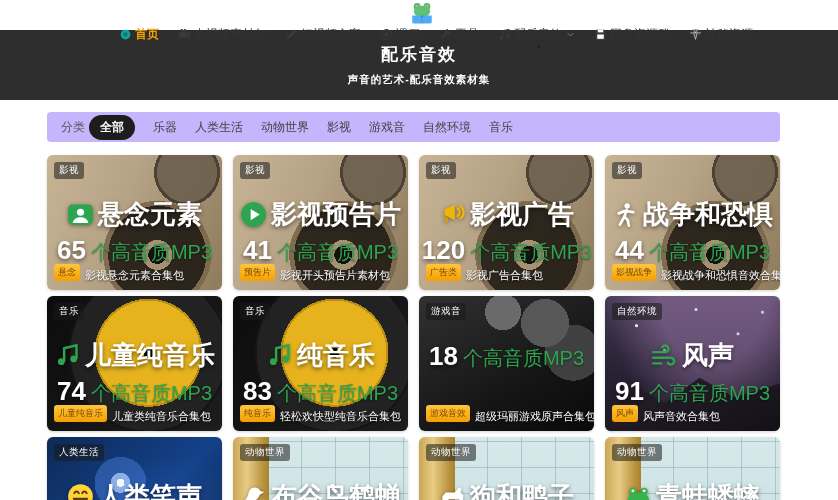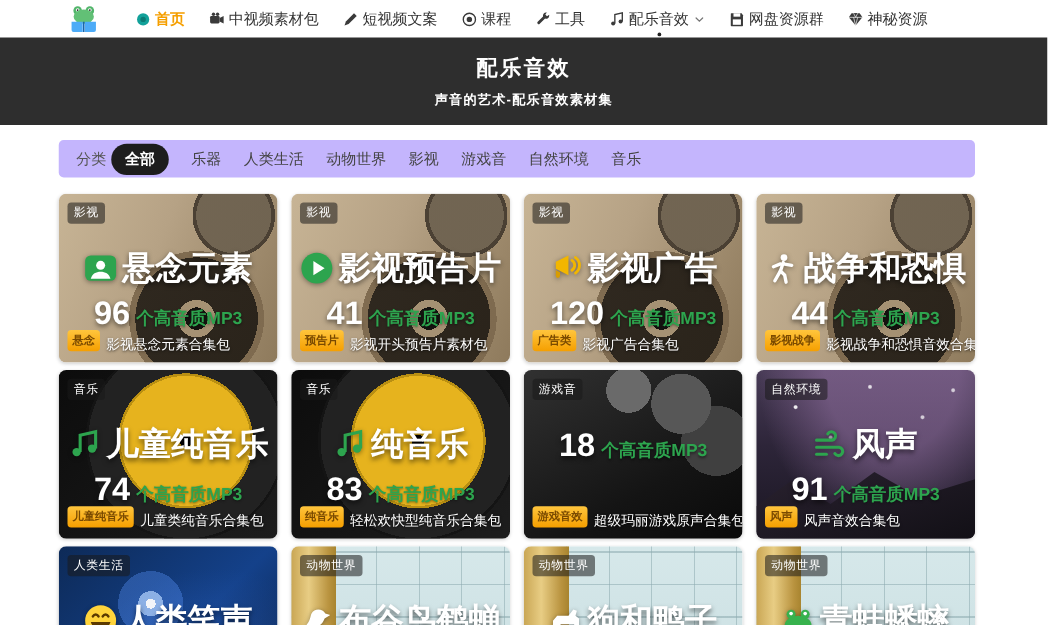--- a/index.html
+++ b/index.html
@@ -1,20 +1,20 @@
 <!DOCTYPE html>
 <html><head>
 <meta charset="utf-8">
 <style>
   * { margin:0; padding:0; box-sizing:border-box; }
   html,body { width:838px; height:500px; overflow:hidden; background:#fff;
     font-family:"Liberation Sans","DejaVu Sans",sans-serif; }
 
   
-  .navbar { height:30px; display:flex; align-items:center; padding:0 20px 0 54px; background:#fff; }
+  .navbar { height:30px; display:flex; align-items:center; padding:0 20px 0 54px; background:#fff;flex-direction:column; }
   .logo { width:26px; height:26px; margin-right:28px; flex:0 0 auto; }
   .nav-items { display:flex; align-items:center; gap:19px; }
   .nav-item { display:flex; align-items:center; gap:3px; font-size:12px; color:#333;
     text-decoration:none; cursor:pointer; position:relative; white-space:nowrap; }
   .nav-item.active .nav-label { color:#f59f00; font-weight:bold; }
   .nav-ic { width:13px; height:13px; display:inline-flex; }
   .nav-ic svg { width:13px; height:13px; }
   .caret { width:9px; height:9px; display:inline-flex; margin-left:1px; }
   .caret svg { width:9px; height:9px; }
   .nav-item .dot { position:absolute; left:50%; bottom:-5px; width:3px; height:3px;
@@ -80,24 +80,24 @@
     font-size:9.5px; padding:2px 5px; border-radius:3px; letter-spacing:.5px; }
   .center { position:absolute; left:0; right:0; top:42px; text-align:center; }
   .trow { display:flex; align-items:center; justify-content:center; gap:4px; }
   .cicon { width:27px; height:27px; display:inline-flex; flex:0 0 auto;
     filter:drop-shadow(0 1px 2px rgba(0,0,0,.4)); }
   .cicon svg { width:27px; height:27px; }
   .ctitle { font-size:26px; font-weight:bold; color:#fff; white-space:nowrap;
     text-shadow:0 2px 4px rgba(0,0,0,.55); }
   .crow { margin-top:3px; display:flex; align-items:baseline; justify-content:center; gap:5px; }
   .cnum { font-size:26px; font-weight:bold; color:#fff; text-shadow:0 2px 4px rgba(0,0,0,.55); }
-  .csuf { font-size:14px; font-weight:bold; color:#2da44e; text-shadow:0 1px 2px rgba(0,0,0,.45); }
+  .csuf { font-size:20px; font-weight:normal; color:#2da44e; text-shadow:0 1px 2px rgba(0,0,0,.45); }
   .caprow { position:absolute; left:7px; bottom:7px; display:flex; align-items:center; gap:5px; }
   .tag { background:linear-gradient(#ffc53d,#f59f00); color:#7a4a00; font-size:9px;
-    font-weight:bold; padding:2px 4px; border-radius:3px; white-space:nowrap;margin-top:19px; }
+    font-weight:normal; padding:2px 4px; border-radius:3px; white-space:nowrap;margin-top:19px; }
   .cap { font-size:11px; color:#fff; text-shadow:0 1px 2px rgba(0,0,0,.7); white-space:nowrap;margin-top:26px; }
 </style>
 </head>
 <body>
 
 <div class="navbar">
   <span class="logo">
     <svg viewBox="0 0 32 32">
       <circle cx="10" cy="8" r="4.2" fill="#51b56a"></circle>
         <circle cx="22" cy="8" r="4.2" fill="#51b56a"></circle>
@@ -230,21 +230,21 @@
         <span class="cicon">
             <svg viewBox="0 0 24 24">
               <rect x="1" y="3" width="22" height="18" rx="4" fill="#2da44e"></rect>
               <circle cx="12" cy="10" r="3.2" fill="#fff"></circle>
               <path d="M5 19.5c1-3.6 3.7-5 7-5s6 1.4 7 5z" fill="#fff"></path>
             </svg>
           </span>
         <span class="ctitle">悬念元素</span>
       </div>
       <div class="crow">
-        <span class="cnum">96</span>
+        <span class="cnum">65</span>
         <span class="csuf">个高音质MP3</span>
       </div>
     </div>
     <div class="caprow">
       <span class="tag">悬念</span>
       <span class="cap">影视悬念元素合集包</span>
     </div>
   </div>
 
   <div class="card bg-film">

